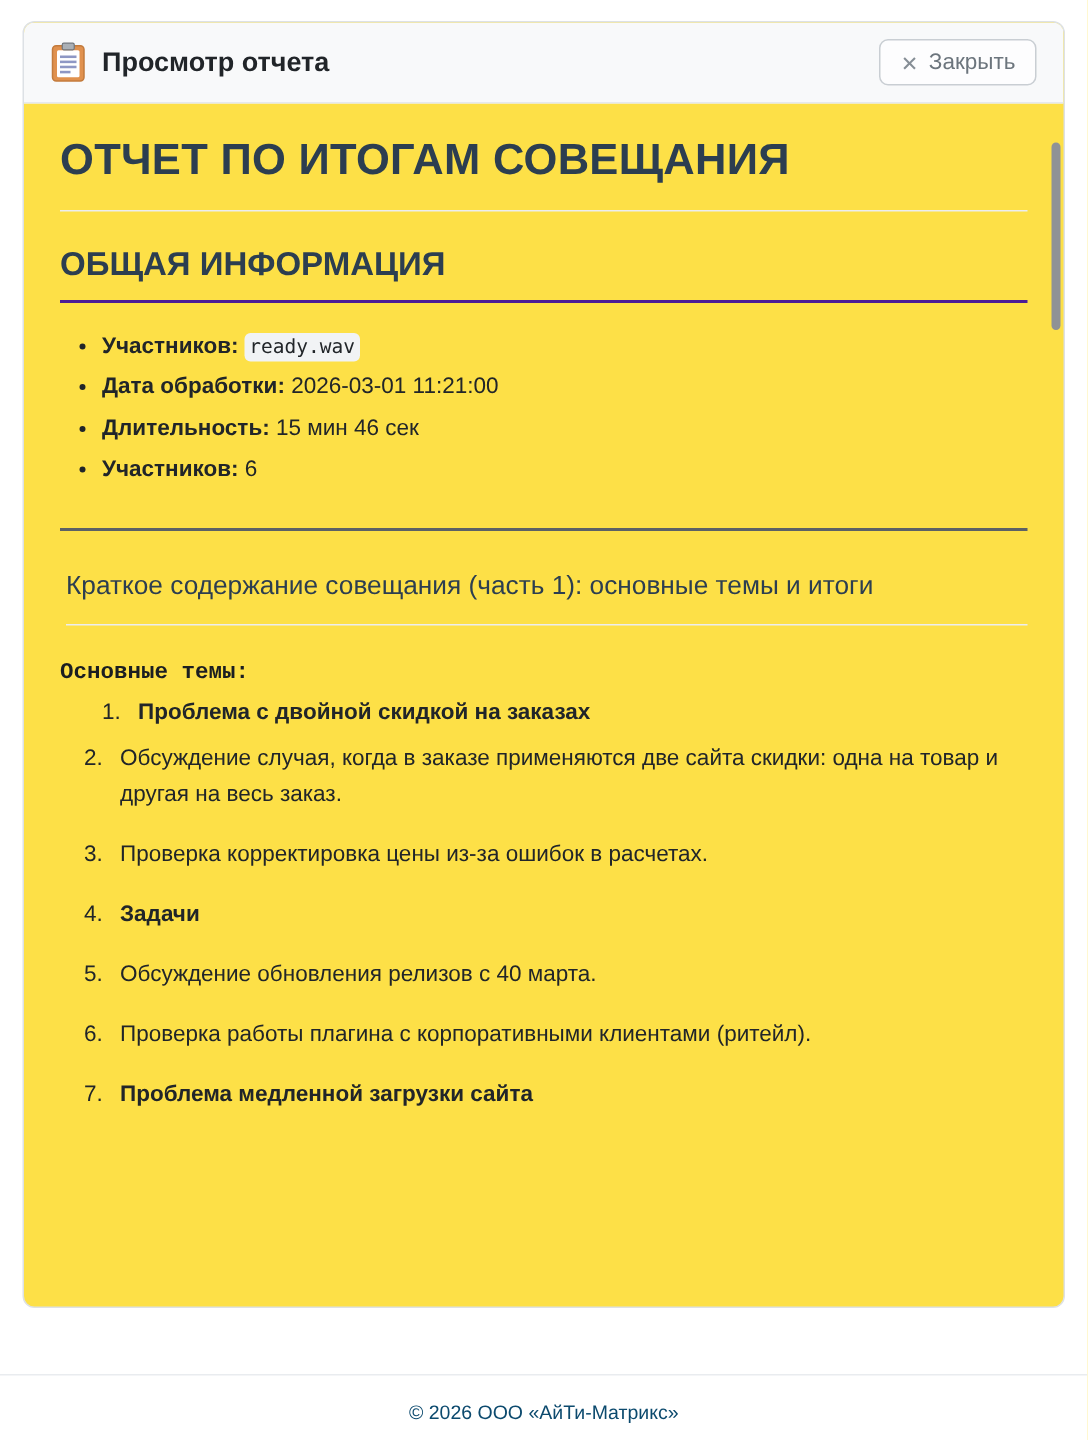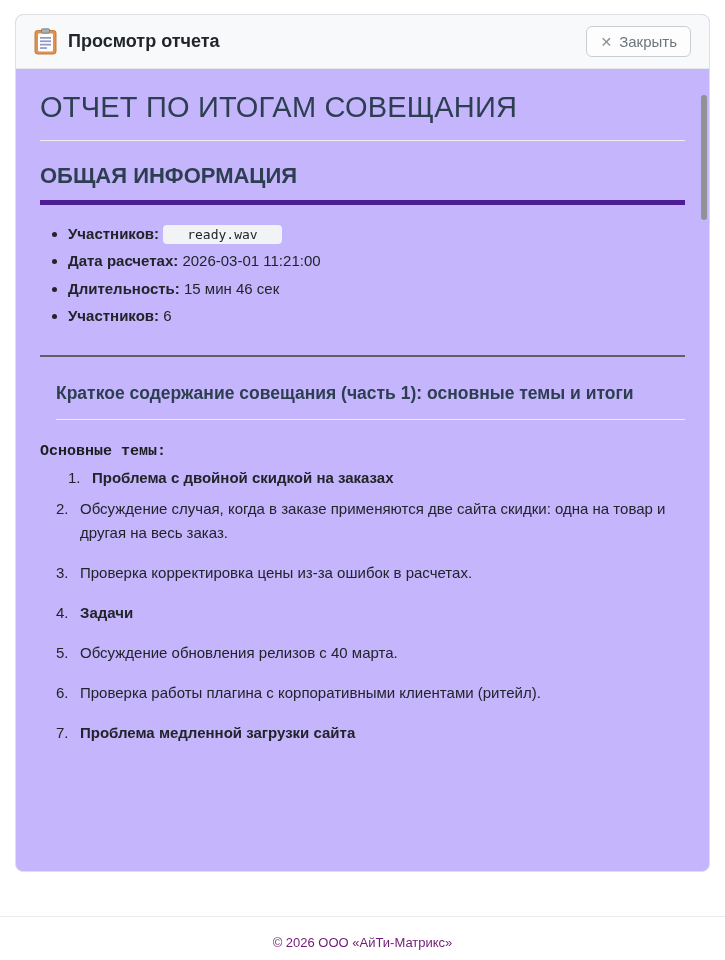--- a/index.html
+++ b/index.html
@@ -10,21 +10,21 @@
     font-family: "Liberation Sans", sans-serif;
     color: #212529;
     overflow: hidden;
   }
   .card {
     margin: 14px 15px 0 15px;
     width: 695px;
     height: 858px;
     border: 1px solid #dde1e5;
     border-radius: 8px;
-    background: #c4b5fd;
+    background: #fde047;
     overflow: hidden;
     display: flex;
     flex-direction: column;
   }
   .card-header {
     background: #f8f9fa;
     border-bottom: 1px solid #e6e9ec;
     padding: 11px 18px;
     display: flex;
     align-items: center;
@@ -63,59 +63,59 @@
     right: 2px;
     top: 26px;
     width: 6px;
     height: 125px;
     background: #8f9296;
     border-radius: 3px;
   }
   h1.report-title {
     margin: 0 0 22px 0;
     font-size: 29px;
-    font-weight: 400;
+    font-weight: 700;
     letter-spacing: 0.2px;
     color: #2c3e50;
     padding-bottom: 16px;
     border-bottom: 1px solid #ecedef;
   }
   h2.section-heading {
     margin: 0 0 16px 0;
     font-size: 22px;
     font-weight: 700;
     color: #2c3e50;
     padding-bottom: 11px;
-    border-bottom: 5px solid #4c1d95;
+    border-bottom: 2px solid #4c1d95;
   }
   ul.info-list {
     margin: 0 0 26px 0;
     padding-left: 28px;
     font-size: 15px;
     line-height: 1.75;
   }
   ul.info-list li { margin-bottom: 1px; }
   ul.info-list strong { font-weight: 700; }
   ul.info-list code {
     font-family: "DejaVu Sans Mono", monospace;
     font-size: 13px;
     background: #f1f3f5;
     border-radius: 4px;
-    padding: 2px 24px;
+    padding: 2px 3px;
     color: #212529;
   }
   hr.thick-divider {
     border: none;
     border-top: 2px solid #5c6165;
     margin: 0 0 24px 0;
   }
   h3.summary-subtitle {
-    margin: 26px 0 0 16px;
+    margin: 26px 0 0 4px;
     font-size: 17.5px;
-    font-weight: 700;
+    font-weight: 400;
     color: #2c3e50;
     padding-bottom: 15px;
     border-bottom: 1px solid #ecedef;
   }
   p.list-title {
     margin: 23px 0 6px 0;
     font-size: 15px;
     font-weight: 700;
     color: #1b1e21;
     font-family: Liberation Mono, monospace;
@@ -141,21 +141,21 @@
     color: #212529;
   }
   ol.topics-list li:first-child { margin-bottom: 7px; margin-left: 12px; }
   ol.topics-list strong { font-weight: 700; }
   .page-footer {
     margin-top: 44px;
     border-top: 1px solid #e9ecef;
     padding: 16px 0;
     text-align: center;
   }
-  .footer-text { font-size: 13px; color: #701a75; }
+  .footer-text { font-size: 13px; color: #0c4a6e; }
 </style>
 </head>
 <body>
 
 <div class="card">
   <div class="card-header">
     <div class="header-left">
       <span class="clipboard-icon">
         <svg width="23" height="27" viewBox="0 0 23 27">
           <rect x="1" y="2.5" width="21" height="23.5" rx="2.5" fill="#e0914e" stroke="#c37b3c" stroke-width="1"></rect>
@@ -177,21 +177,21 @@
 
   <div class="card-body">
     <div class="scrollbar-thumb"></div>
 
     <h1 class="report-title">ОТЧЕТ ПО ИТОГАМ СОВЕЩАНИЯ</h1>
 
     <h2 class="section-heading">ОБЩАЯ ИНФОРМАЦИЯ</h2>
 
     <ul class="info-list">
         <li><strong>Участников:</strong> <code>ready.wav</code></li>
-        <li><strong>Дата расчетах:</strong> <span>2026-03-01 11:21:00</span></li>
+        <li><strong>Дата обработки:</strong> <span>2026-03-01 11:21:00</span></li>
         <li><strong>Длительность:</strong> <span>15 мин 46 сек</span></li>
         <li><strong>Участников:</strong> <span>6</span></li>
       </ul>
 
     <hr class="thick-divider">
 
 
     <h3 class="summary-subtitle">Краткое содержание совещания (часть 1): основные темы и итоги</h3>
 
     <p class="list-title">Основные темы:</p>

